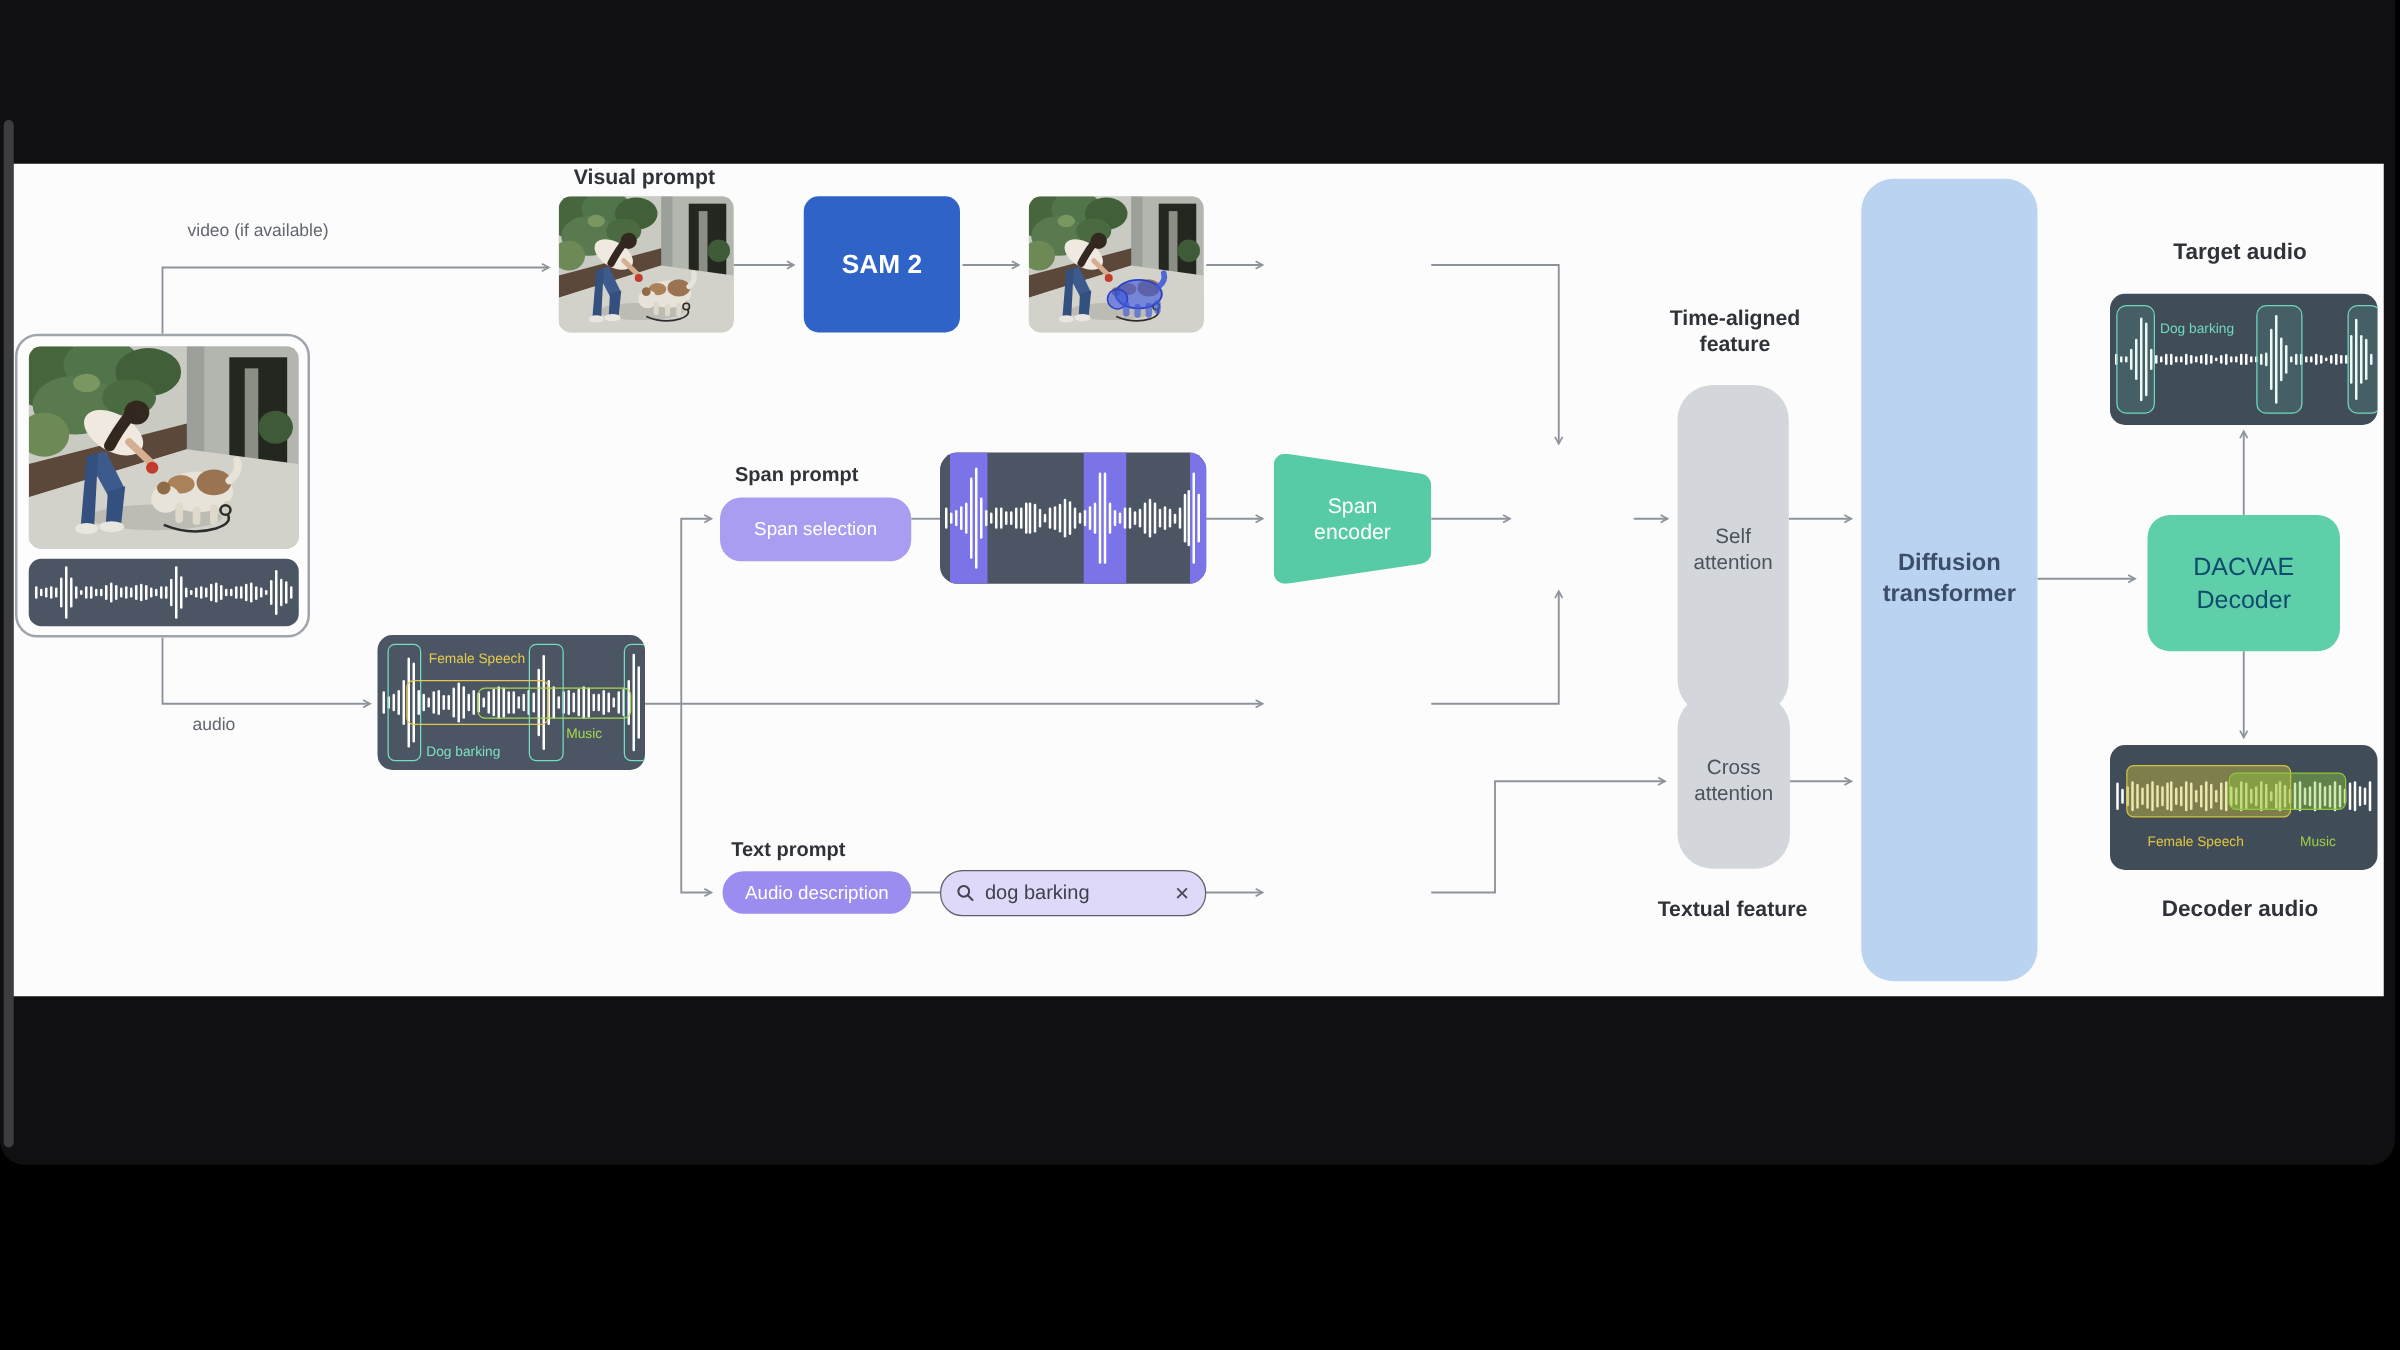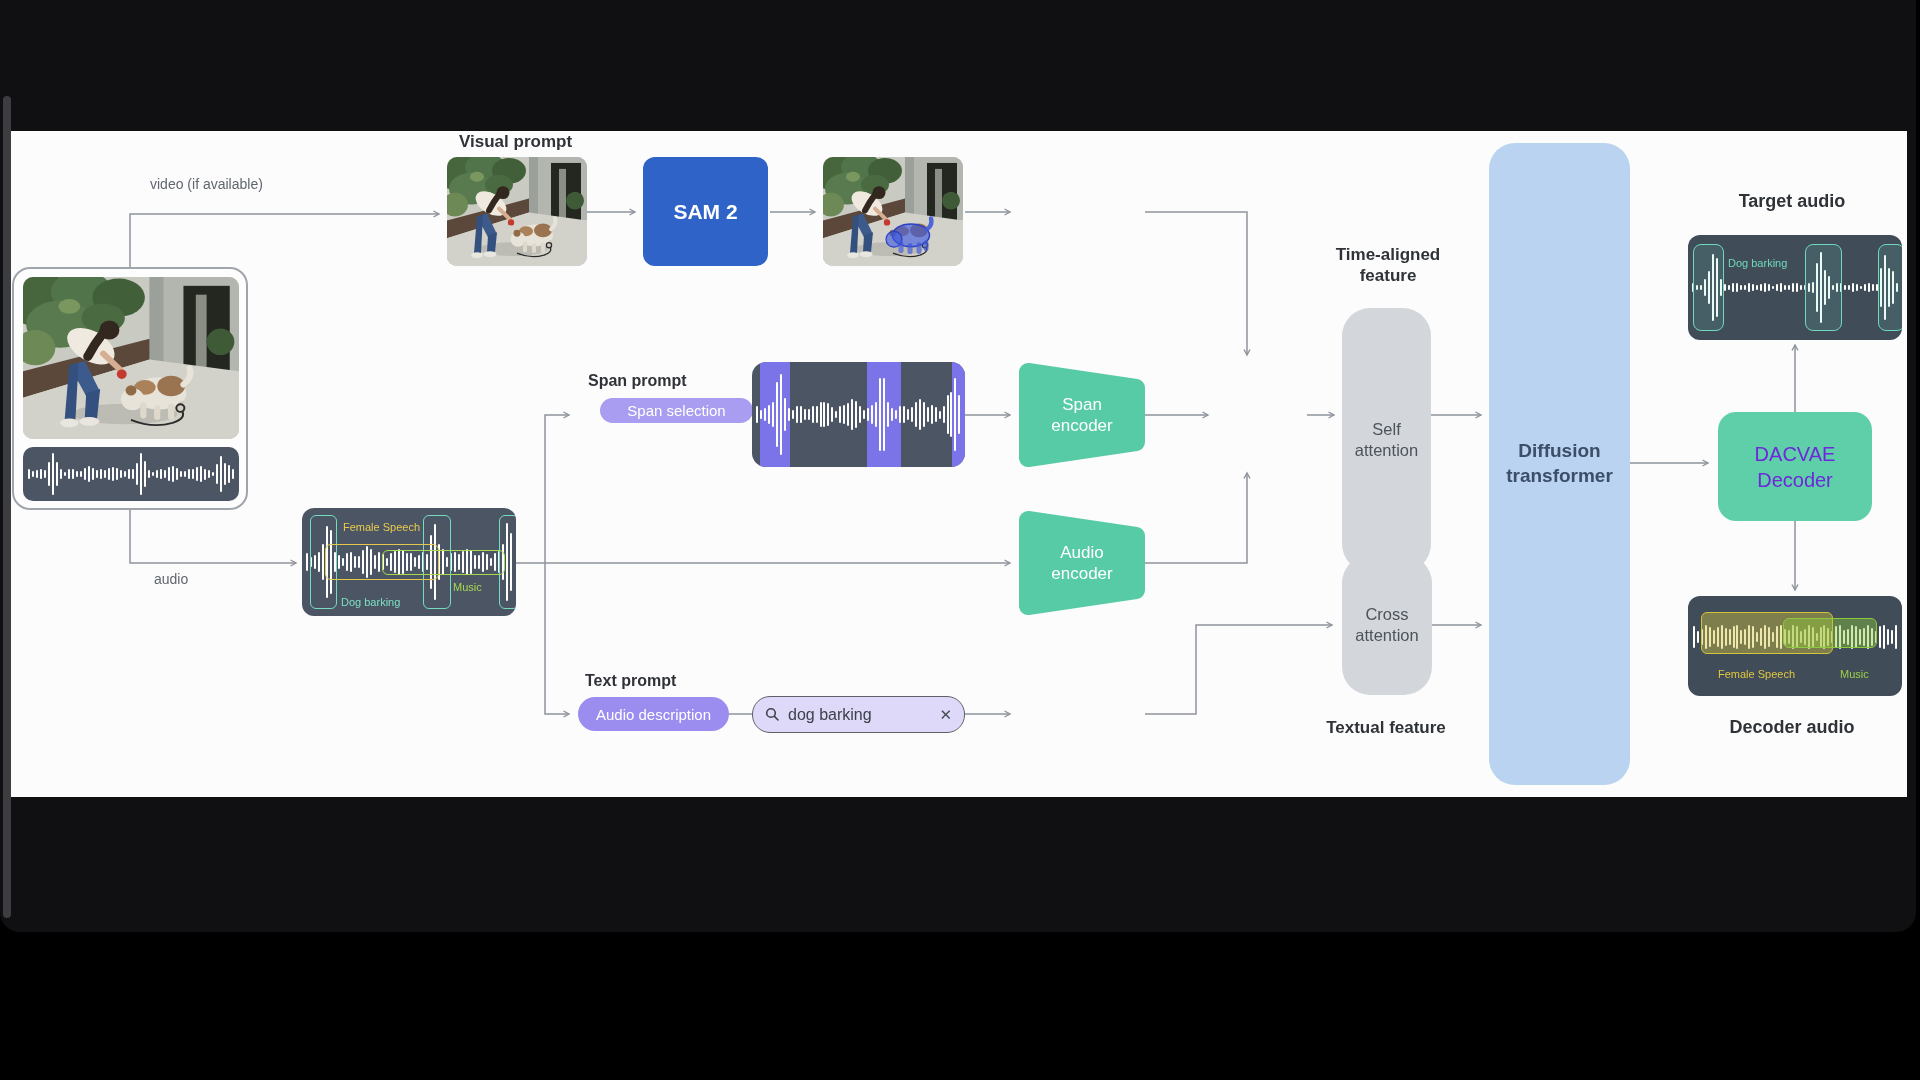--- a/index.html
+++ b/index.html
@@ -21,21 +21,21 @@
   .enc svg.shape { position:absolute; left:0; top:0; width:126px; height:104px; }
   .enc .enc-label { position:absolute; inset:0; display:flex; align-items:center; justify-content:center;
                     color:#fff; font-size:17px; font-weight:500; text-align:center; line-height:1.25; padding:0 14px; }
   .gray-attn { background:#d3d7db; border-radius:28px; display:flex; align-items:center; justify-content:center;
                color:#4c535b; font-size:16.5px; text-align:center; line-height:1.3; }
   .concat { background:#5b43d6; border-radius:14px; display:flex; align-items:center; justify-content:center;
             color:#fff; font-size:21px; font-weight:bold; }
   .diffusion { background:#b9d3f1; border-radius:26px; display:flex; align-items:center; justify-content:center;
                color:#3c4e68; font-size:19px; font-weight:bold; text-align:center; line-height:1.3; padding:0 14px; }
   .dacvae { background:#5ecfa9; border-radius:18px; display:flex; align-items:center; justify-content:center;
-            color:#6d28d9; font-size:20px; font-weight:500; text-align:center; line-height:1.3; }
+            color:#0c4a6e; font-size:20px; font-weight:500; text-align:center; line-height:1.3; }
   .pill { border-radius:17px; display:flex; align-items:center; justify-content:center;
           color:#fff; font-size:15px; white-space:nowrap; }
   .pill-span { background:#a89df1; }
   .pill-text { background:#9b8cf0; }
   .searchbox { background:#ded9f9; border:1.5px solid #5f6169; border-radius:18px;
                display:flex; align-items:center; padding:0 12px; gap:8px; color:#3c414b; font-size:16px; }
   .searchbox .query { flex:1; }
   .searchbox .clear { color:#474c55; font-size:15px; cursor:default; }
   .darkbox { background:#4b5563; border-radius:12px; overflow:hidden; }
   .wave { position:absolute; display:flex; align-items:center; justify-content:space-between; }
@@ -293,21 +293,21 @@
         <div class="tag tag-teal" style="left:121px;top:7px;width:28px;height:94px"></div>
         <div class="tag tag-teal" style="left:197px;top:7px;width:20px;height:94px"></div>
         <div class="tag tag-yellow" style="left:23px;top:36px;width:114px;height:36px"></div>
         <div class="tag tag-green" style="left:80px;top:42px;width:123px;height:25px"></div>
         <div class="mini" style="left:41px;top:13px;color:#e8cc4f">Female Speech</div>
         <div class="mini" style="left:39px;top:88px;color:#7de0c3">Dog barking</div>
         <div class="mini" style="left:151px;top:73px;color:#a7d94e">Music</div>
       </div>
 
       <div class="abs lbl-bold" style="left:577px;top:241px;font-size:16px">Span prompt</div>
-      <div class="abs pill pill-span" style="left:589px;top:267px;width:153px;height:25px">
+      <div class="abs pill pill-span" style="left:565px;top:267px;width:153px;height:51px">
         <span>Span selection</span>
       </div>
       <div class="abs darkbox" style="left:741px;top:231px;width:213px;height:105px;border-radius:14px">
         <div class="band" style="left:8px;width:30px"></div>
         <div class="band" style="left:115px;width:34px"></div>
         <div class="band" style="left:200px;width:13px"></div>
         <div class="wave" style="left:4px;right:4px;top:8px;bottom:8px">
             <span style="height: 20%;"></span>
             <span style="height: 11%;"></span>
             <span style="height: 14%;"></span>
@@ -362,26 +362,20 @@
             <span style="height: 43%;"></span>
           </div>
       </div>
       <div class="abs enc" style="left:1008px;top:232px">
         <svg class="shape" viewBox="0 0 126 104">
             <path d="M9,9 L117,25 L117,79 L9,95 Z" fill="#57CBA5" stroke="#57CBA5" stroke-width="18" stroke-linejoin="round"></path>
           </svg>
         <div class="enc-label">Span encoder</div>
       </div>
 
-      <div class="abs enc" style="left:1008px;top:380px">
-        <svg class="shape" viewBox="0 0 126 104">
-            <path d="M9,9 L117,25 L117,79 L9,95 Z" fill="#57CBA5" stroke="#57CBA5" stroke-width="18" stroke-linejoin="round"></path>
-          </svg>
-        <div class="enc-label">Audio encoder</div>
-      </div>
 
       <div class="abs lbl-bold" style="left:574px;top:541px;font-size:16px">Text prompt</div>
       <div class="abs pill pill-text" style="left:567px;top:566px;width:151px;height:34px">
         <span>Audio description</span>
       </div>
       <div class="abs searchbox" style="left:741px;top:565px;width:213px;height:37px">
         <svg width="15" height="15" viewBox="0 0 15 15">
           <circle cx="6" cy="6" r="4.3" fill="none" stroke="#3e434d" stroke-width="1.6"></circle>
           <line x1="9.4" y1="9.4" x2="13" y2="13" stroke="#3e434d" stroke-width="1.6" stroke-linecap="round"></line>
         </svg>

